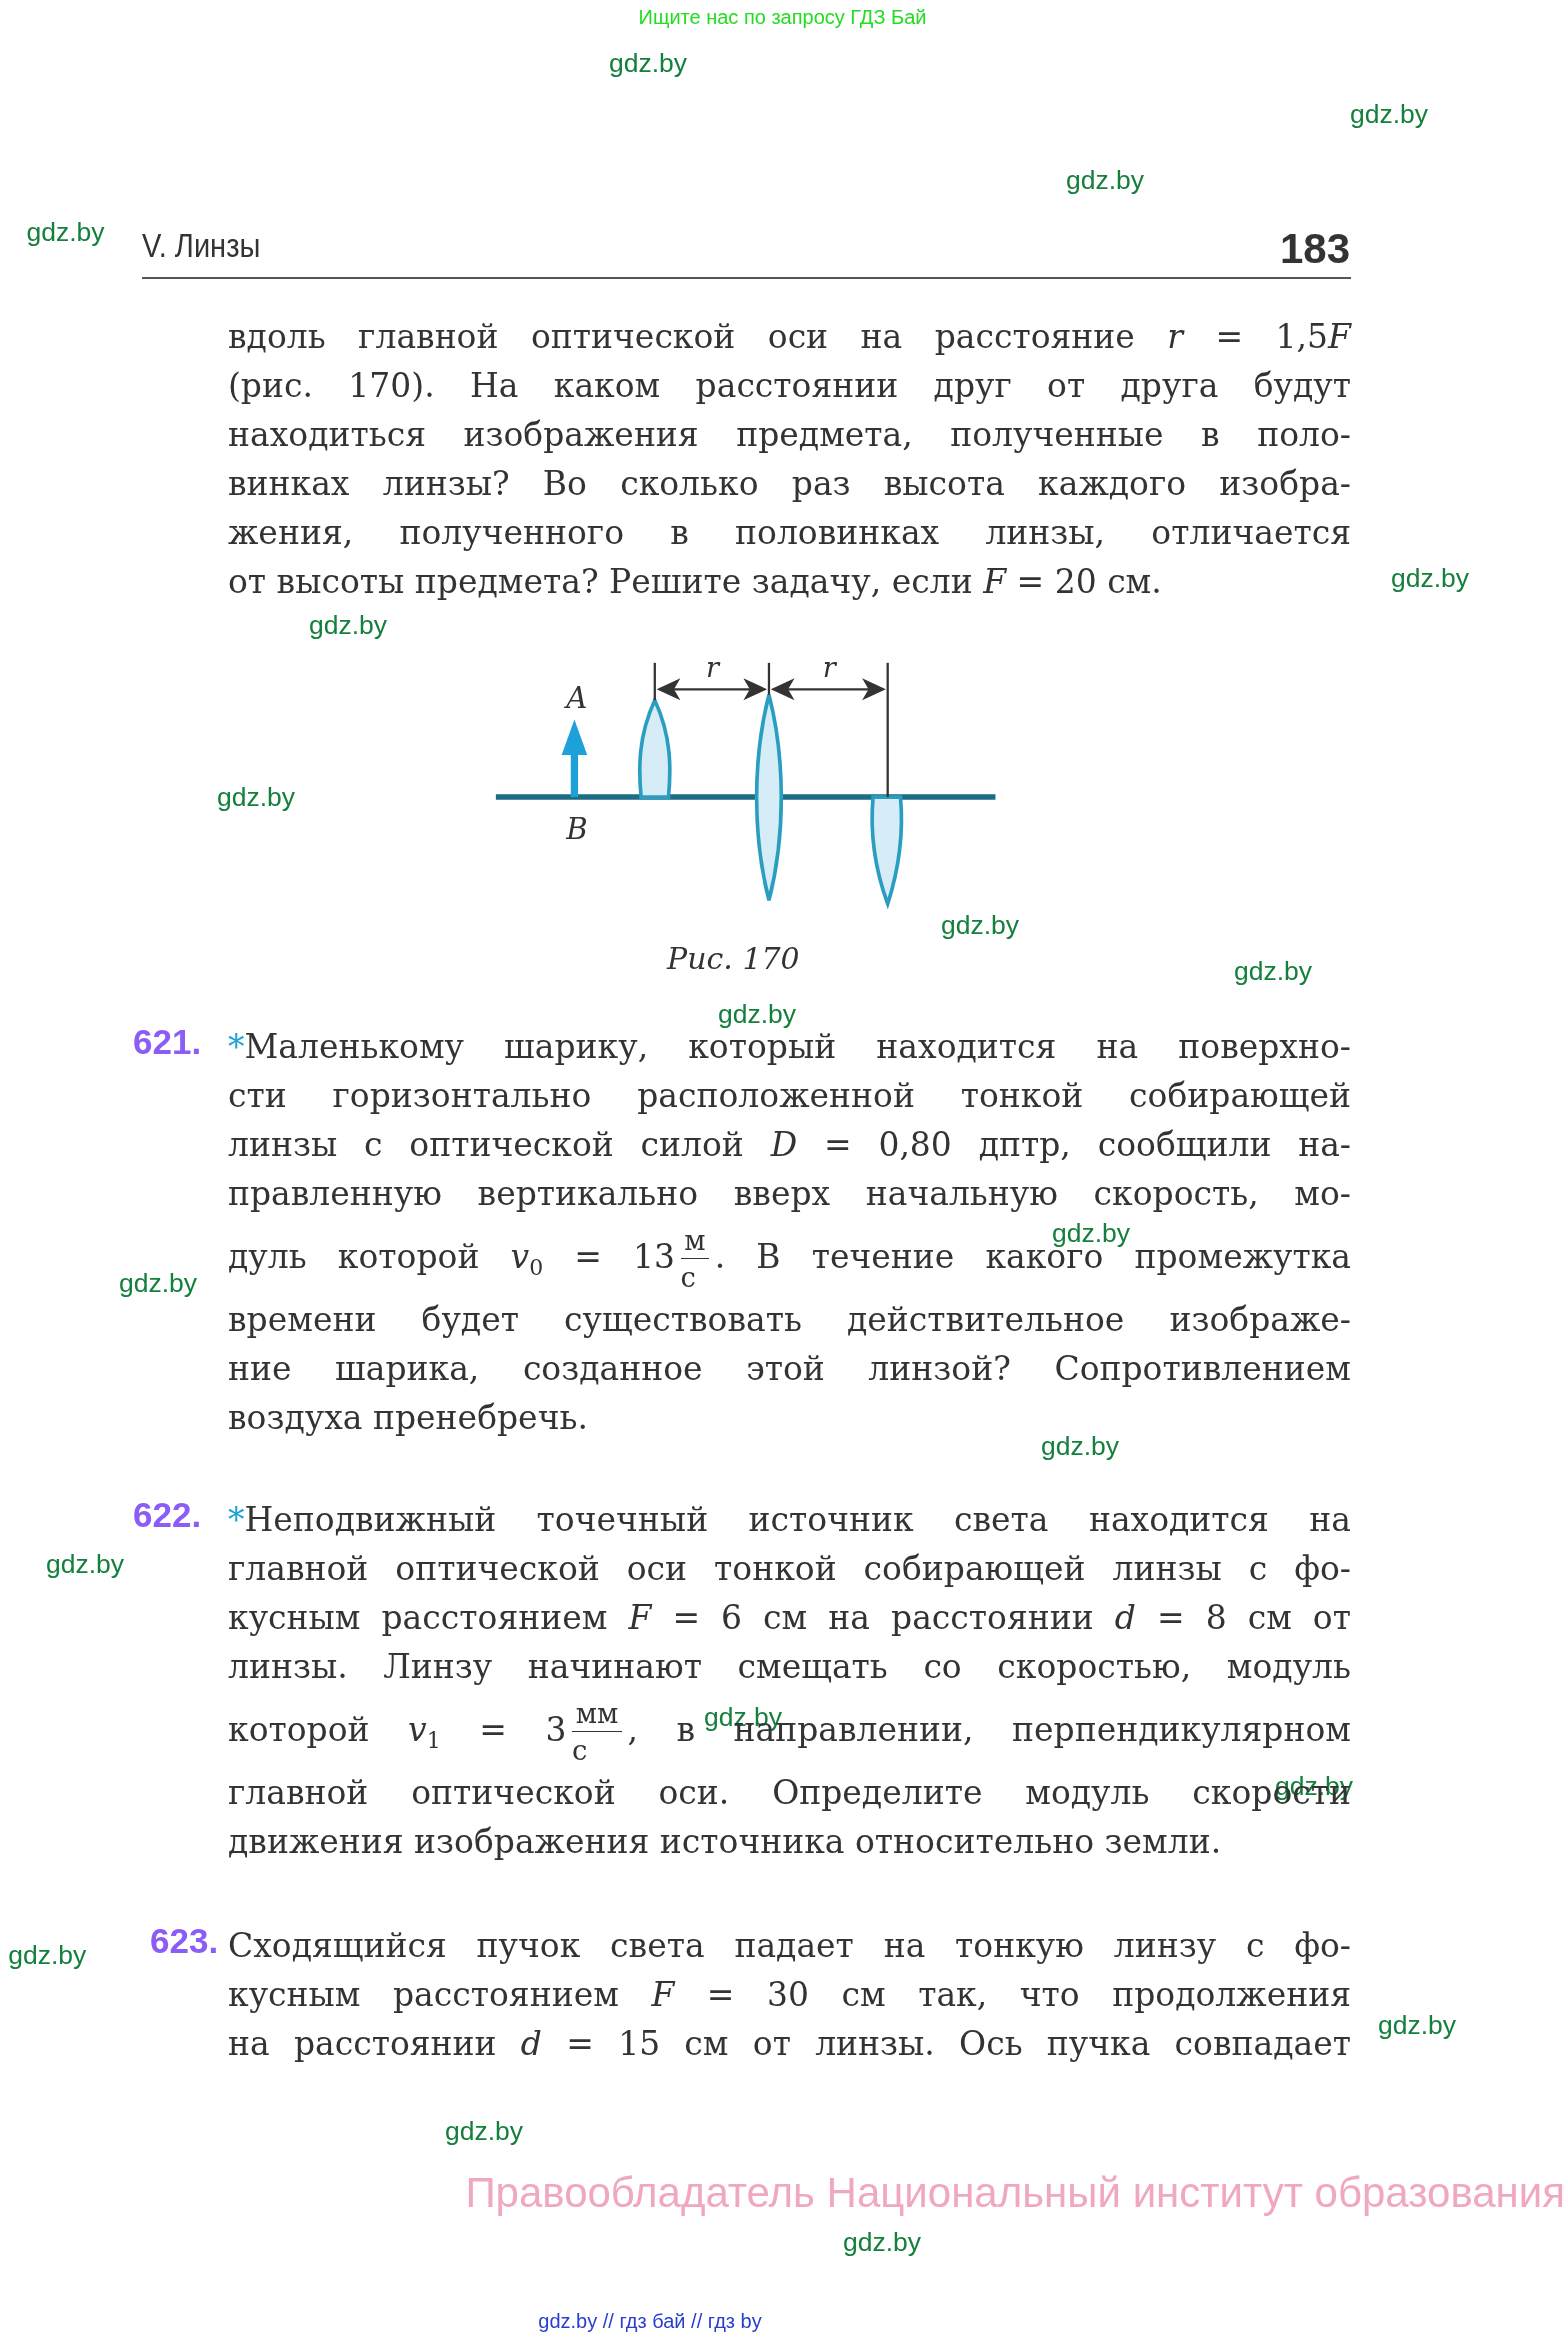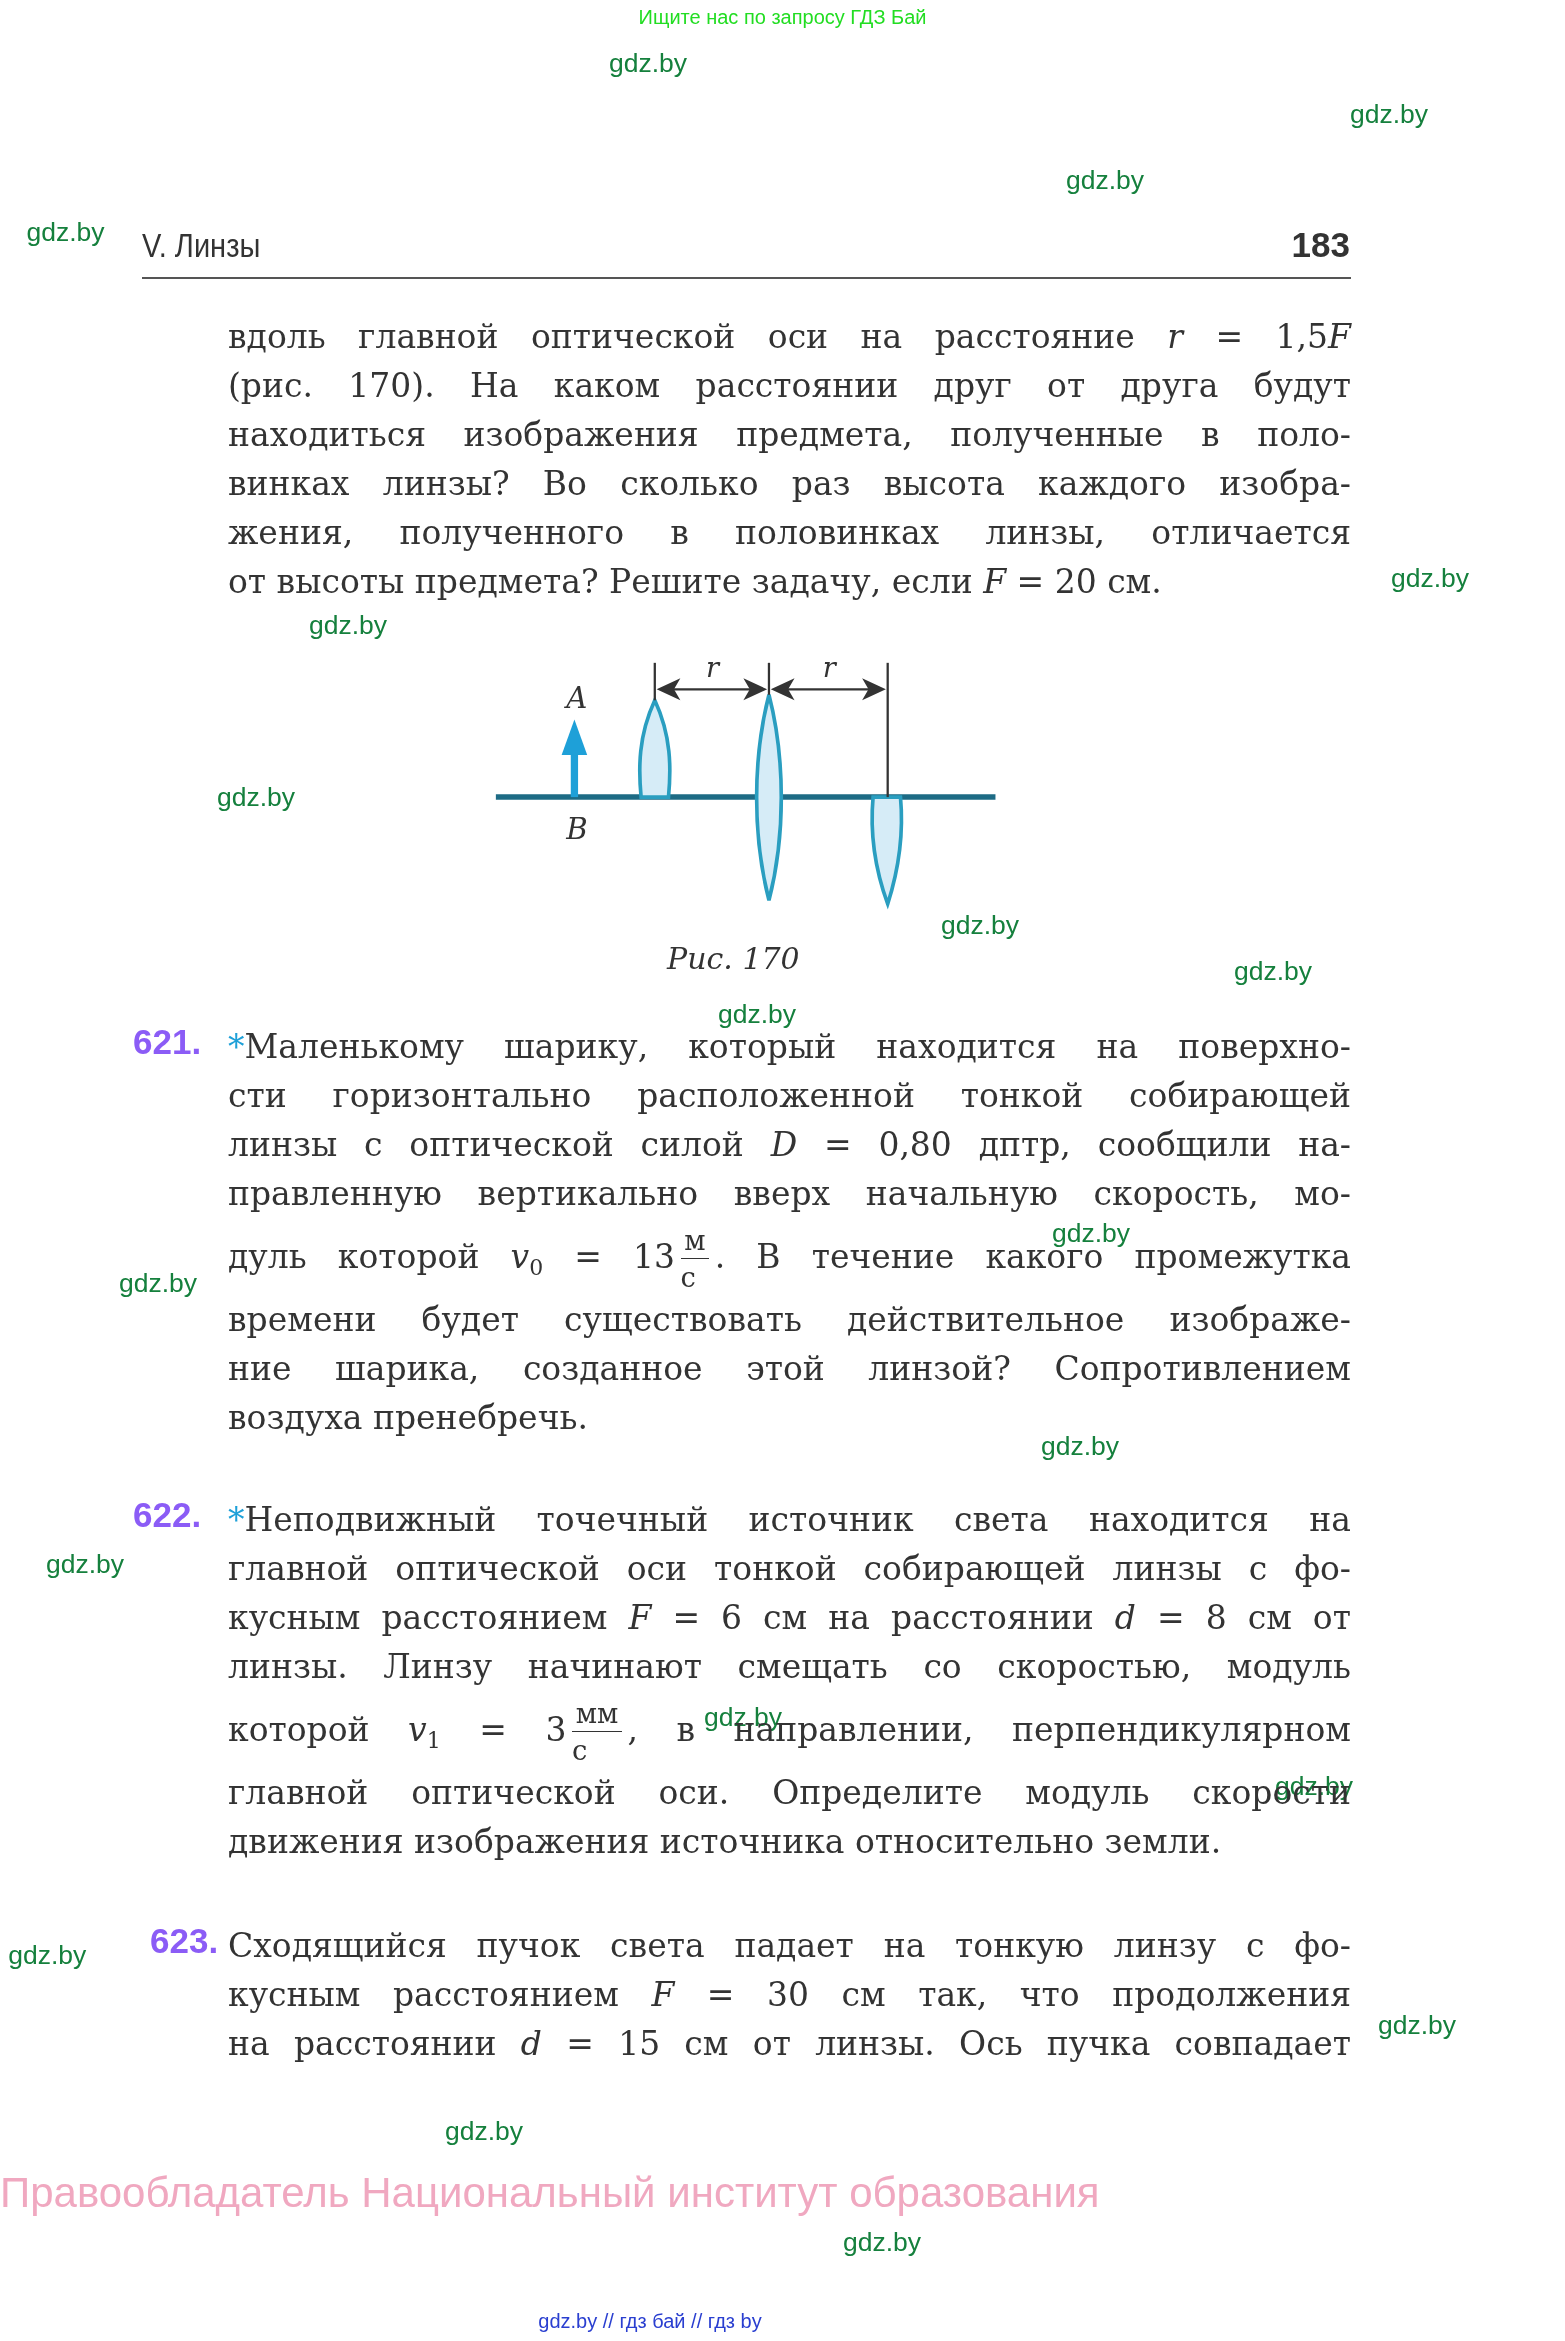--- a/index.html
+++ b/index.html
@@ -1,34 +1,34 @@
 <!DOCTYPE html>
 <html style="font-size:14.6px"><head>
 <meta charset="utf-8">
 <style>
   html, body { margin:0; padding:0; background:#ffffff; }
   body { width:1565px; height:2342px; position:relative; overflow:hidden; }
   .abs { position:absolute; }
   .wm { position:absolute; font-family:"Liberation Sans", sans-serif; font-size:26.5px; color:#15803d; white-space:nowrap; line-height:1; }
   .top-note { position:absolute; left:0; width:1565px; top:5.5px; text-align:center; font-family:"Liberation Sans", sans-serif; font-size:20px; color:#22dd22; }
   .run-head { position:absolute; left:142px; top:227px; font-family:"Liberation Sans", sans-serif; font-size:33px; color:#333; transform:scaleX(0.88); transform-origin:left; }
-  .page-num { position:absolute; right:215px; top:225px; font-family:"Liberation Sans", sans-serif; font-weight:bold; font-size:35px; color:#333; }
+  .page-num { position:absolute; right:215px; top:225px; font-family:"Liberation Sans", sans-serif; font-weight:bold; font-size:42px; color:#333; }
   .rule { position:absolute; left:142px; width:1209px; top:277px; height:1.8px; background:#555; }
   .para { position:absolute; left:228px; width:1123px; font-family:"DejaVu Serif", serif; font-size:33px; color:#333; line-height:49px; text-align:justify; }
   .line { display:block; white-space:nowrap; text-align:justify; text-align-last:justify; height:49px; }
   .line.last { text-align-last:left; }
   .num { position:absolute; left:133px; font-family:"Liberation Sans", sans-serif; font-weight:bold; font-size:35px; color:#8b5cf6; }
   .star { color:#1ea0d8; }
   .it { font-style:italic; }
   .frac { display:inline-block; vertical-align:middle; text-align:center; line-height:1; margin:0 5.5px; }
   .frac .n { display:block; font-size:27.4px; padding:0 3.7px 3.7px; border-bottom:1.8px solid #333; }
   .frac .d { display:block; font-size:27.4px; padding-top:5.5px; }
   .sub { font-size:22px; vertical-align:-7.3px; }
   .caption { position:absolute; left:667px; top:941px; font-family:"DejaVu Serif", serif; font-style:italic; font-size:30px; color:#333; }
-  .footer-owner { position:absolute; left:0; width:1565px; top:2169px; text-align:left; font-family:"Liberation Sans", sans-serif; font-size:42px; color:#f0a8c0; }
+  .footer-owner { position:absolute; left:0; width:1565px; top:2169px; text-align:right; font-family:"Liberation Sans", sans-serif; font-size:42px; color:#f0a8c0; }
   .footer-links { position:absolute; left:0; width:1300px; top:2310px; text-align:center; font-family:"Liberation Sans", sans-serif; font-size:20px; color:#2a3fd0; }
 </style>
 </head>
 <body>
 
 <div class="top-note">Ищите нас по запросу ГДЗ Бай</div>
 
 <div class="wm" style="left:609px;top:50px;">gdz.by</div>
 <div class="wm" style="left:1350px;top:101px;">gdz.by</div>
 <div class="wm" style="left:1066px;top:167px;">gdz.by</div>

